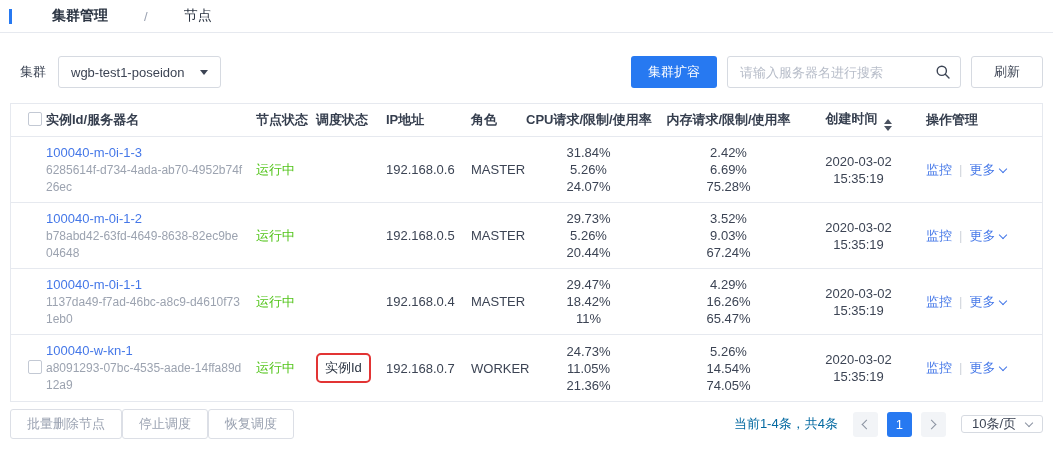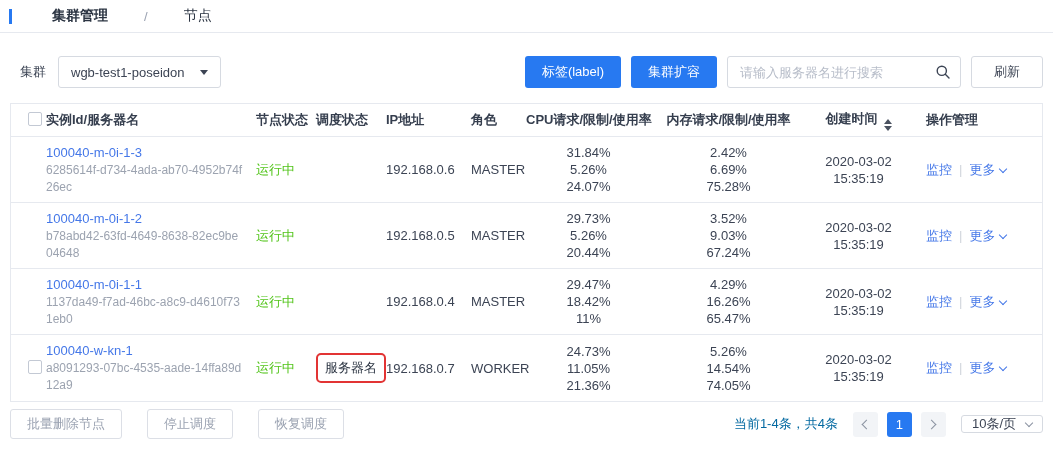--- a/index.html
+++ b/index.html
@@ -60,21 +60,21 @@
   .metric{line-height:17px;}
   .time-line{line-height:17px;}
   .act-sep{color:#d0d4dc;margin:0 7px;}
   .chev-down{display:inline-block;width:6px;height:6px;border-right:1.5px solid var(--link);border-bottom:1.5px solid var(--link);transform:rotate(45deg);margin-left:5px;vertical-align:2px;}
   .sort{display:inline-flex;flex-direction:column;gap:2px;margin-left:6px;vertical-align:-1px;cursor:pointer;}
   .sort .up{width:0;height:0;border-left:4px solid transparent;border-right:4px solid transparent;border-bottom:5px solid #4a5260;}
   .sort .down{width:0;height:0;border-left:4px solid transparent;border-right:4px solid transparent;border-top:5px solid #4a5260;}
 
   
   .footer{display:flex;align-items:center;justify-content:space-between;margin:7px 10px 0 10px;}
-  .footer-left{display:flex;gap:25px;}
+  .footer-left{display:flex;gap:0;}
   .btn-ghost{height:30px;padding:0 16px;background:#fff;border:1px solid #dcdfe6;border-radius:3px;color:#9aa2b1;font-size:13px;cursor:pointer;}
   .footer-right{display:flex;align-items:center;gap:9px;}
   .pg-summary{font-size:13px;color:#0369a1;margin-right:6px;}
   .pg-btn{width:25px;height:25px;border-radius:3px;background:#f2f4f7;display:inline-flex;align-items:center;justify-content:center;cursor:pointer;border:none;}
   .pg-btn .chl{display:inline-block;width:7px;height:7px;border-left:1.6px solid #8a92a1;border-bottom:1.6px solid #8a92a1;transform:rotate(45deg);margin-left:3px;}
   .pg-btn .chr{display:inline-block;width:7px;height:7px;border-left:1.6px solid #8a92a1;border-bottom:1.6px solid #8a92a1;transform:rotate(225deg);margin-right:3px;}
   .pg-page{width:25px;height:25px;border-radius:3px;background:var(--primary);color:#fff;font-size:13px;display:inline-flex;align-items:center;justify-content:center;cursor:pointer;}
   .pg-size{display:flex;align-items:center;gap:10px;height:18px;border:1px solid var(--ctl-border);border-radius:3px;padding:0 10px;font-size:13px;cursor:pointer;margin-left:6px;background:#fff;}
   .pg-size .chev{display:inline-block;width:6px;height:6px;border-right:1.5px solid #8a92a1;border-bottom:1.5px solid #8a92a1;transform:rotate(45deg);margin-top:-3px;}
 </style>
@@ -92,21 +92,20 @@
 
   <div class="toolbar">
     <div class="toolbar-left">
       <span class="cluster-label">集群</span>
       <div class="select">
         <span>wgb-test1-poseidon</span>
         <span class="caret-down"></span>
       </div>
     </div>
     <div class="toolbar-right">
-      <button class="btn btn-primary">标签(label)</button>
       <button class="btn btn-primary">集群扩容</button>
       <div class="search-box">
         <input type="text" placeholder="请输入服务器名进行搜索" style="">
         <span class="search-icon">
           <svg width="16" height="16" viewBox="0 0 16 16">
               <circle cx="6.8" cy="6.8" r="4.6" fill="none" stroke="#3c4454" stroke-width="1.4"></circle>
               <line x1="10.3" y1="10.3" x2="14" y2="14" stroke="#3c4454" stroke-width="1.4" stroke-linecap="round"></line>
             </svg>
         </span>
       </div>
@@ -221,21 +220,21 @@
       </div>
     </div>
 
     <div class="tr">
       <div class="td col-cb"><span class="checkbox"></span></div>
       <div class="td col-inst">
         <a class="link inst-name">100040-w-kn-1</a>
         <div class="uuid">a8091293-07bc-4535-aade-14ffa89d12a9</div>
       </div>
       <div class="td col-node"><span class="status-running">运行中</span></div>
-      <div class="td col-sched"><span class="sched-tag highlight">服务器名</span></div>
+      <div class="td col-sched"><span class="sched-tag highlight">实例Id</span></div>
       <div class="td col-ip">192.168.0.7</div>
       <div class="td col-role">WORKER</div>
       <div class="td col-cpu">
         <div class="metric">24.73%</div>
         <div class="metric">11.05%</div>
         <div class="metric">21.36%</div>
       </div>
       <div class="td col-mem">
         <div class="metric">5.26%</div>
         <div class="metric">14.54%</div>

